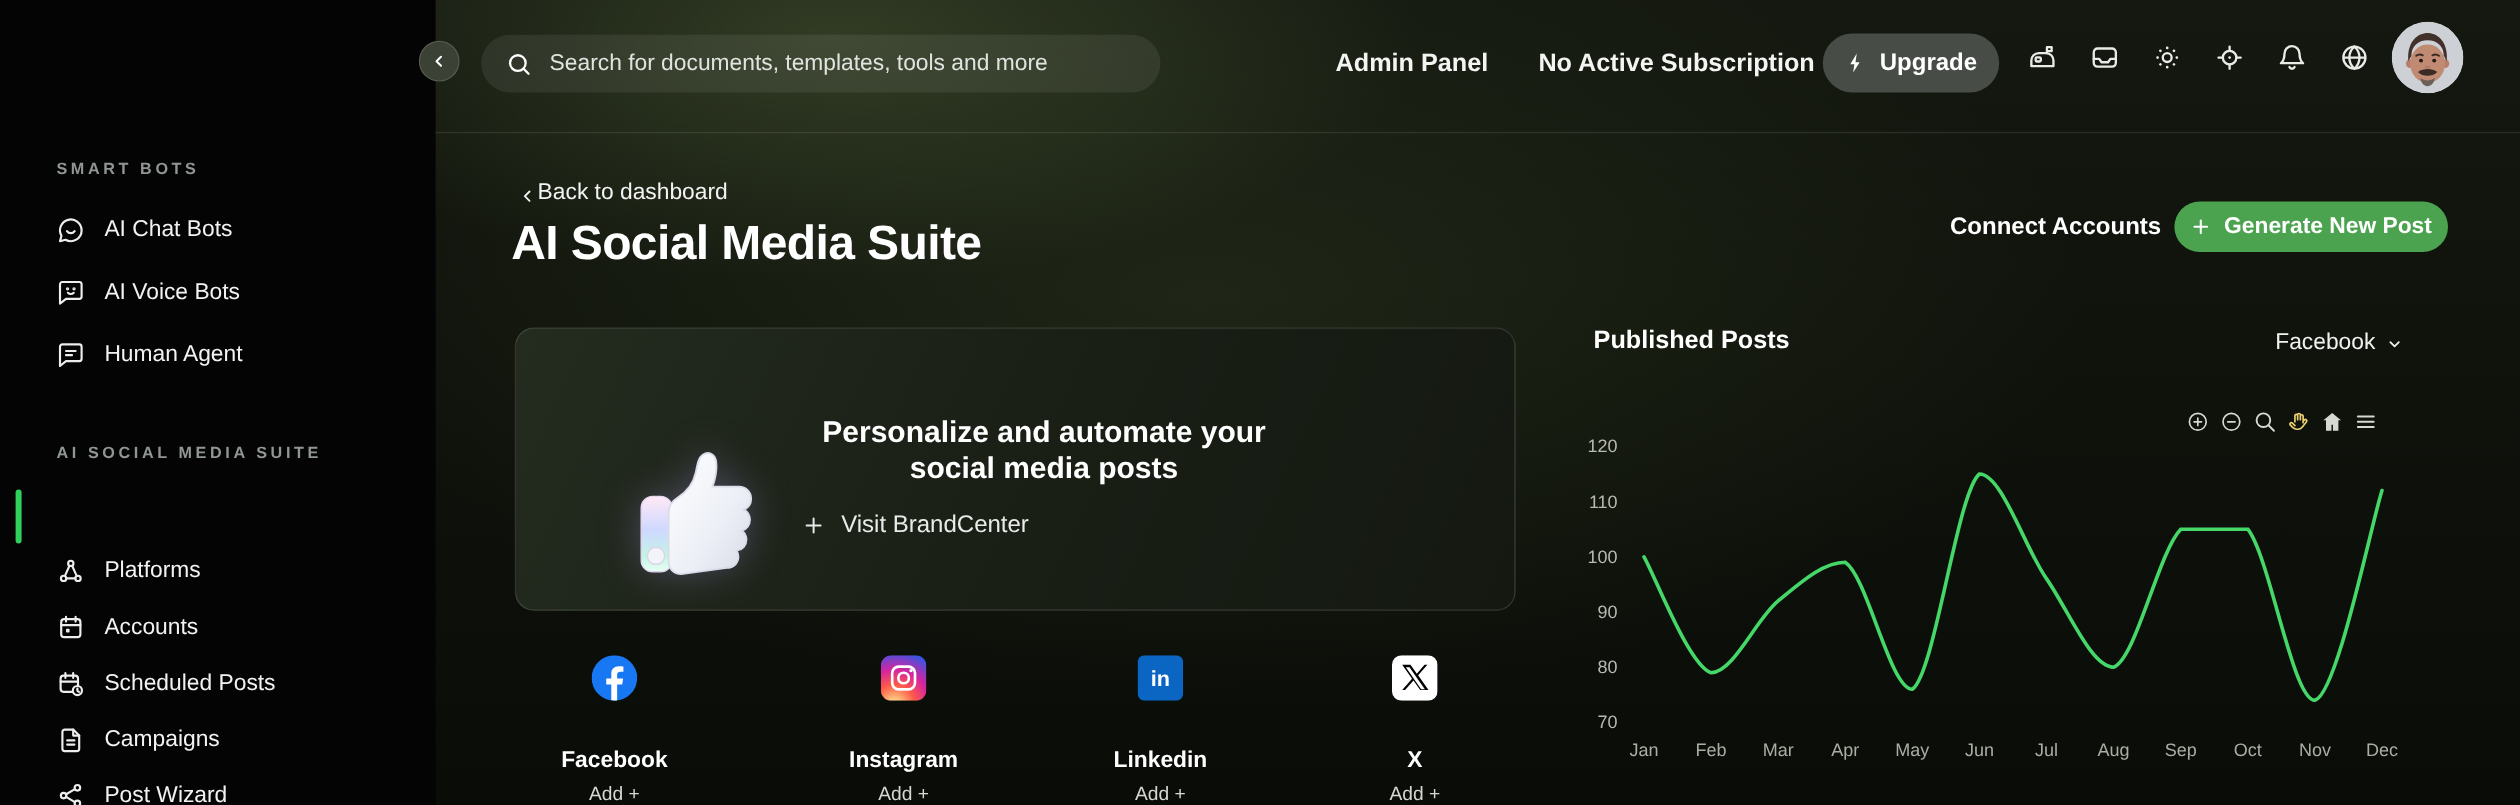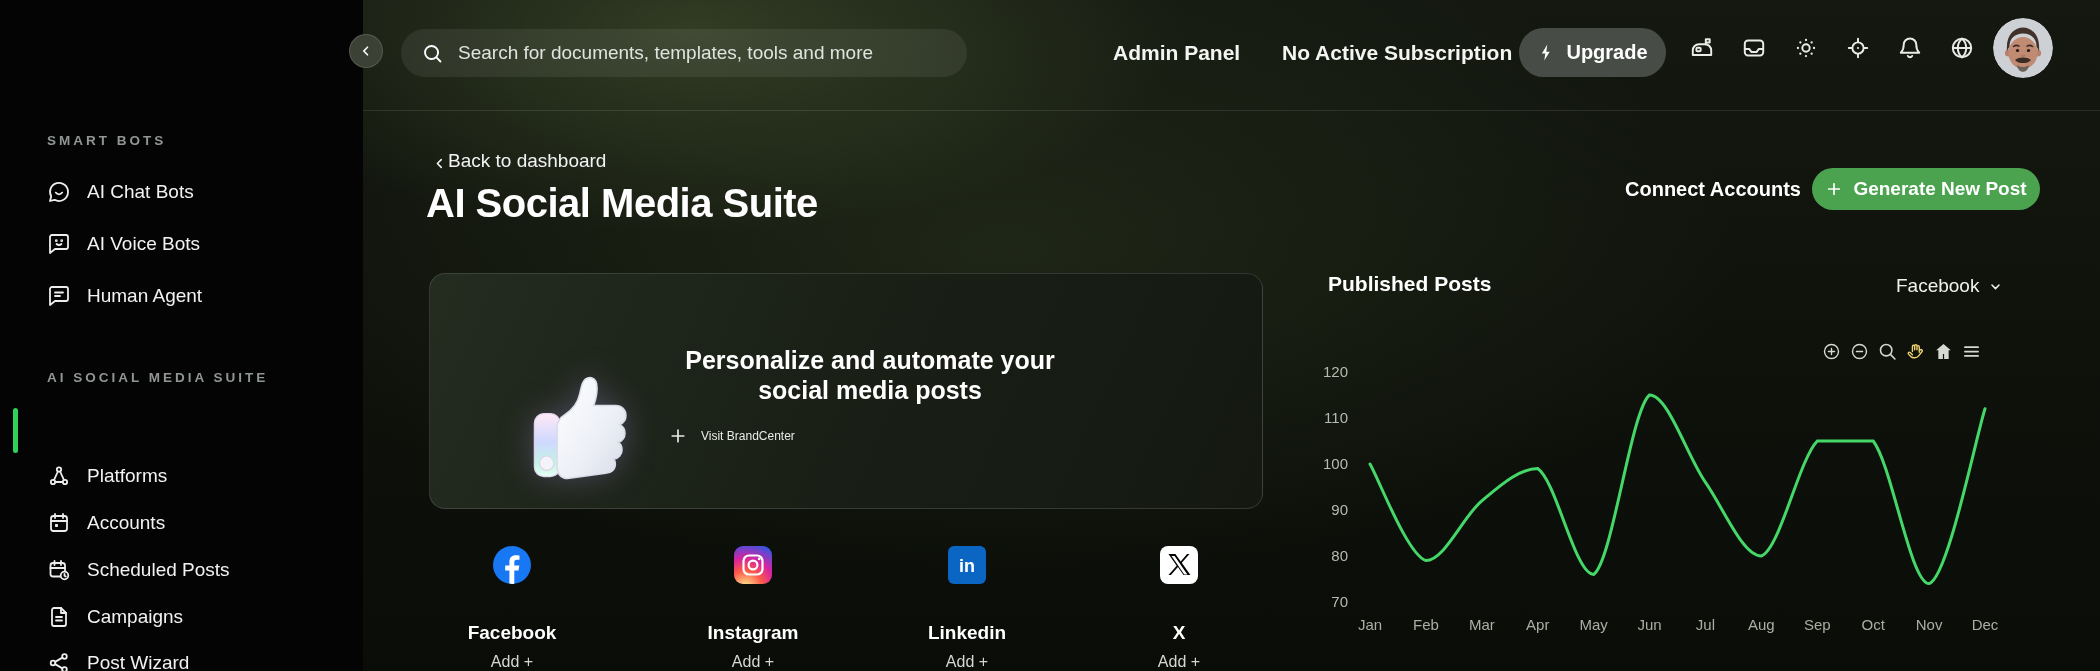--- a/index.html
+++ b/index.html
@@ -56,21 +56,21 @@
     font-size:19px; font-weight:600; color:#fff; cursor:pointer; }
 
   .promo-card { position:absolute; left:66px; top:273px; width:834px; height:236px; border-radius:16px;
     border:1px solid rgba(255,255,255,.13);
     background:linear-gradient(115deg,#242b1f 0%, #1a2016 48%, #141811 100%); }
   .thumb { position:absolute; left:98px; top:90px; width:108px; height:124px;
     filter:drop-shadow(0 0 16px rgba(186,160,255,.28)); }
   .promo-headline { position:absolute; left:238px; top:72px; width:404px; font-size:25px; font-weight:700;
     line-height:1.18; color:#fff;text-align:center; }
   .promo-cta { position:absolute; left:238px; top:152px; display:flex; align-items:center; gap:13px;
-    font-size:12px; color:#e9ebe9; cursor:pointer; }
+    font-size:20px; color:#e9ebe9; cursor:pointer; }
 
   .platform-col { position:absolute; top:546px; width:160px; text-align:center; }
   .platform-col .picon { display:inline-block; cursor:pointer; }
   .platform-col .pname { margin-top:34px; font-size:19px; font-weight:600; color:#fff; }
   .platform-col .padd { margin-top:9px; font-size:16px; color:#d4d7d3; cursor:pointer; }
 
   .chart-title { position:absolute; left:951px; top:272px; font-size:21px; font-weight:600; color:#fff;margin-left:14px; }
   .chart-filter { position:absolute; left:1533px; top:275px; display:flex; align-items:center; gap:8px;
     font-size:19px; color:#f0f1ef; cursor:pointer; }
   .chart-toolbar { position:absolute; left:1458px; top:341px; display:flex; gap:7px; }

